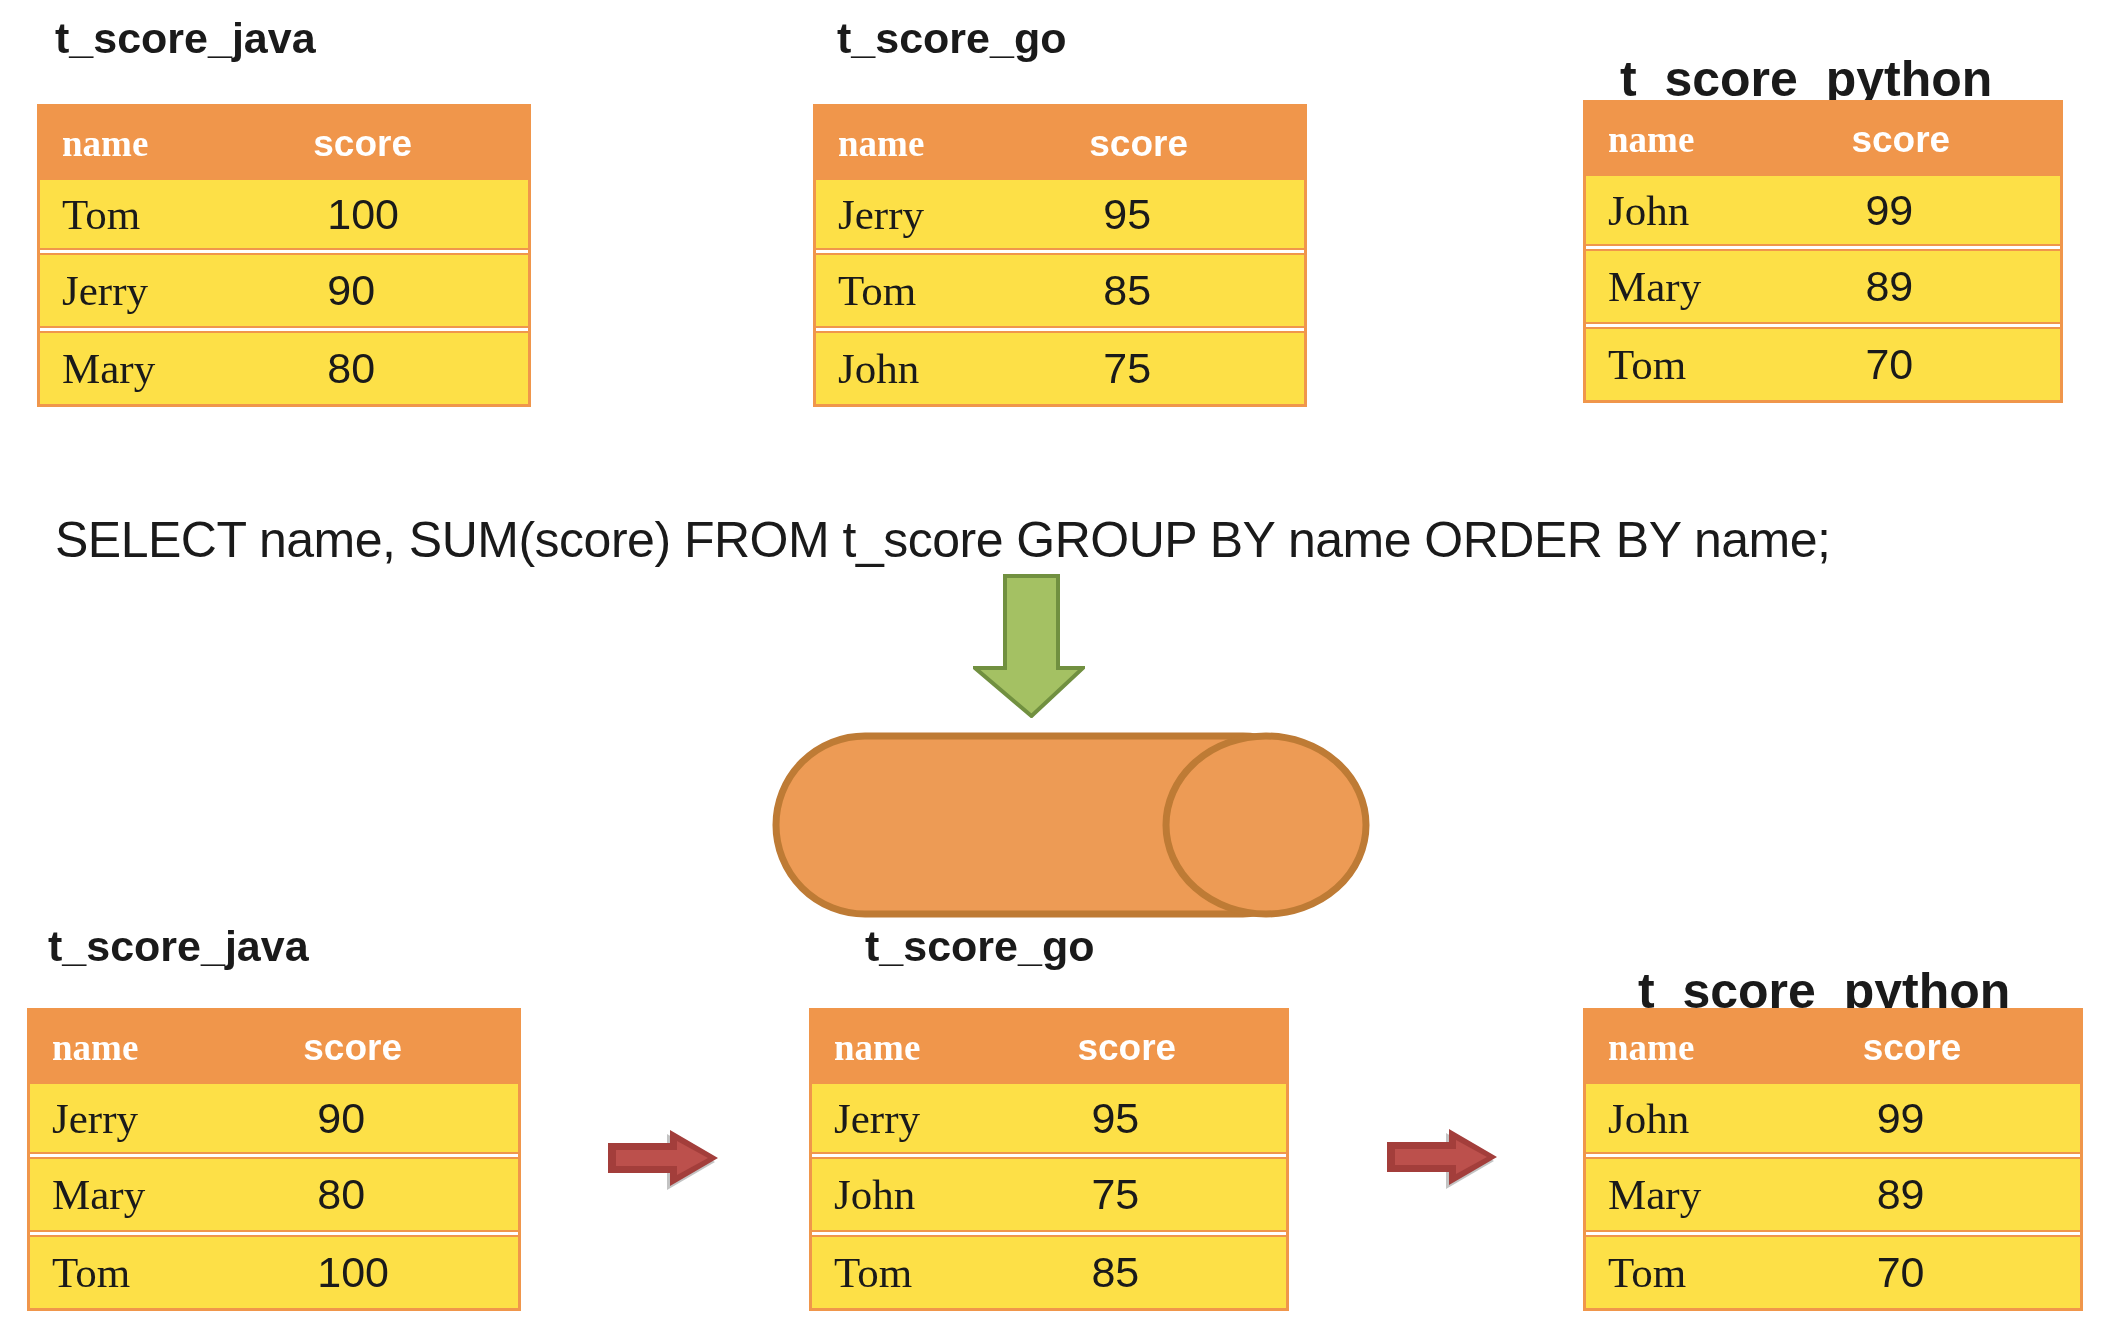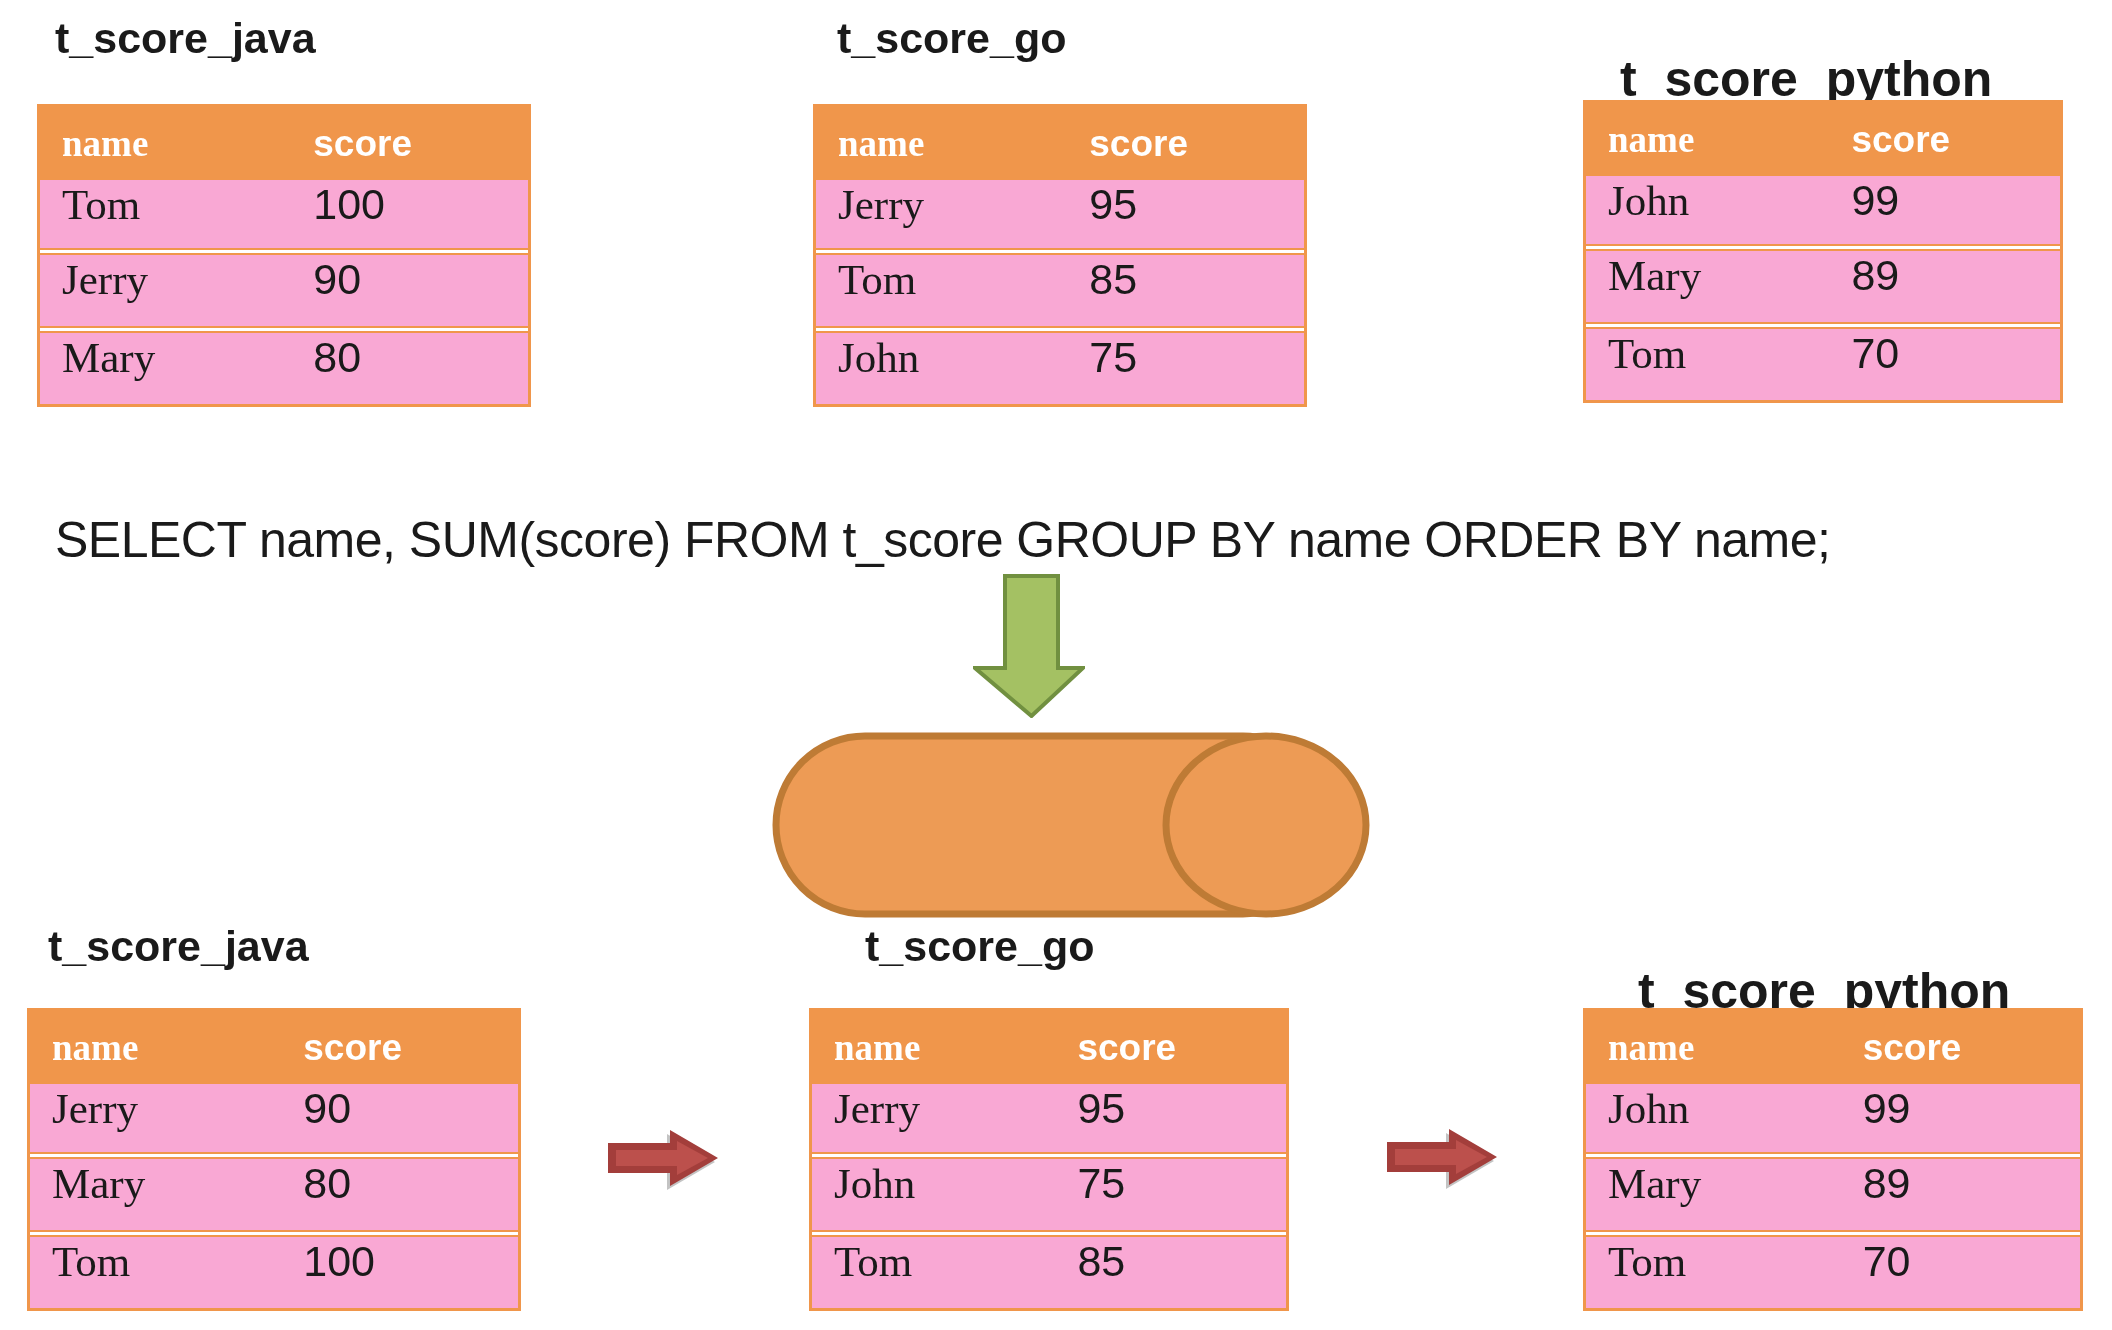--- a/index.html
+++ b/index.html
@@ -12,22 +12,22 @@
   .canvas{
     position:relative;width:2112px;height:1330px;background:#ffffff;
     font-family:"Liberation Sans", sans-serif;color:var(--ink);overflow:hidden;
   }
   .abs{position:absolute;}
   .t-title{font-size:43px;line-height:1.15;color:var(--ink);white-space:nowrap;font-weight:bold;}
   .t-title.big{font-size:50px;margin-top:47px;}
   .tbl{border:3px solid var(--orange);background:#fff;box-sizing:border-box;}
   .hdr{display:flex;align-items:center;background:var(--orange);color:#ffffff;
        font-weight:bold;font-size:37px;height:73px;}
-  .row{display:flex;height:70px;font-size:43px;color:var(--ink);
-       border-bottom:2px solid var(--orange);box-sizing:border-box;background:#f9a8d4;}
+  .row{display:flex;align-items:center;height:70px;font-size:43px;color:var(--ink);
+       border-bottom:2px solid var(--orange);box-sizing:border-box;background:#fde047;gap:14px;}
   .row + .row{border-top:2px solid var(--orange);margin-top:3px;height:75px;}
   .row:last-child{border-bottom:none;height:73px;}
   .c1{width:56%;padding-left:22px;box-sizing:border-box;white-space:nowrap;font-family:Liberation Serif, serif;}
   .c2{flex:1;white-space:nowrap;}
   .sql{font-size:50px;letter-spacing:-0.5px;white-space:nowrap;color:var(--ink);}
   .queue-label{font-size:45px;color:#111;white-space:nowrap;}
 </style>
 </head>
 <body>
 

